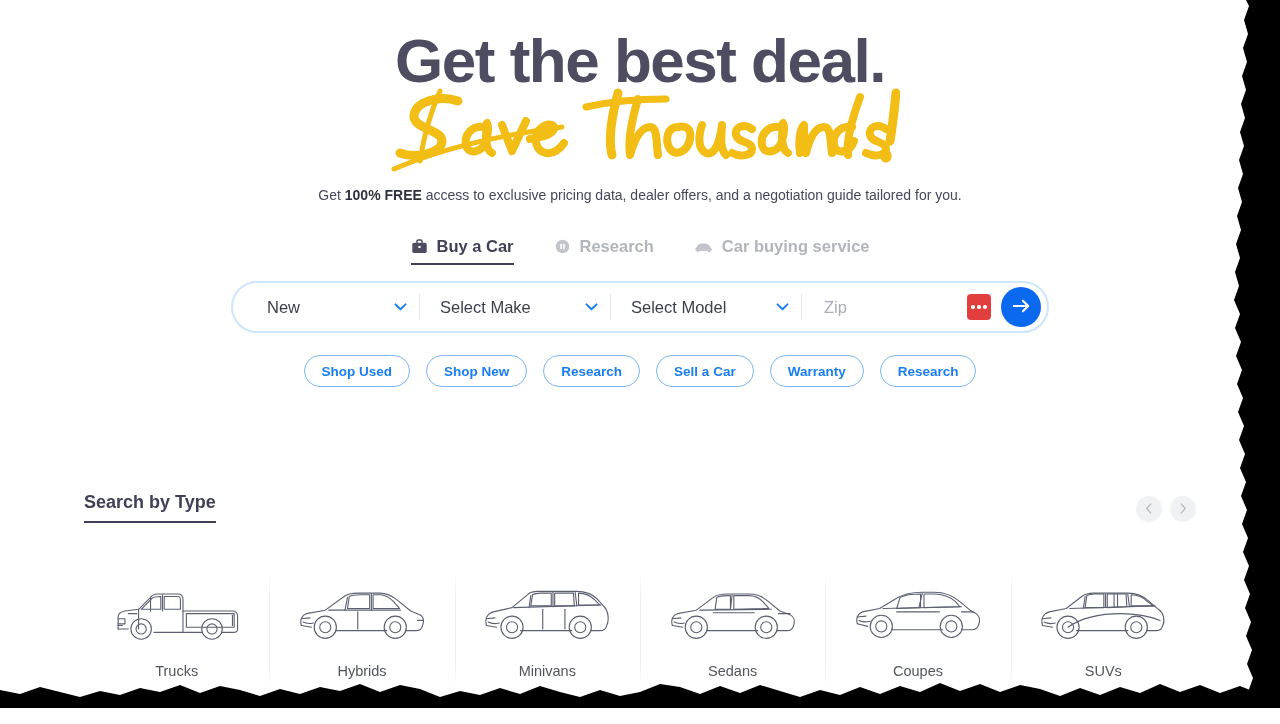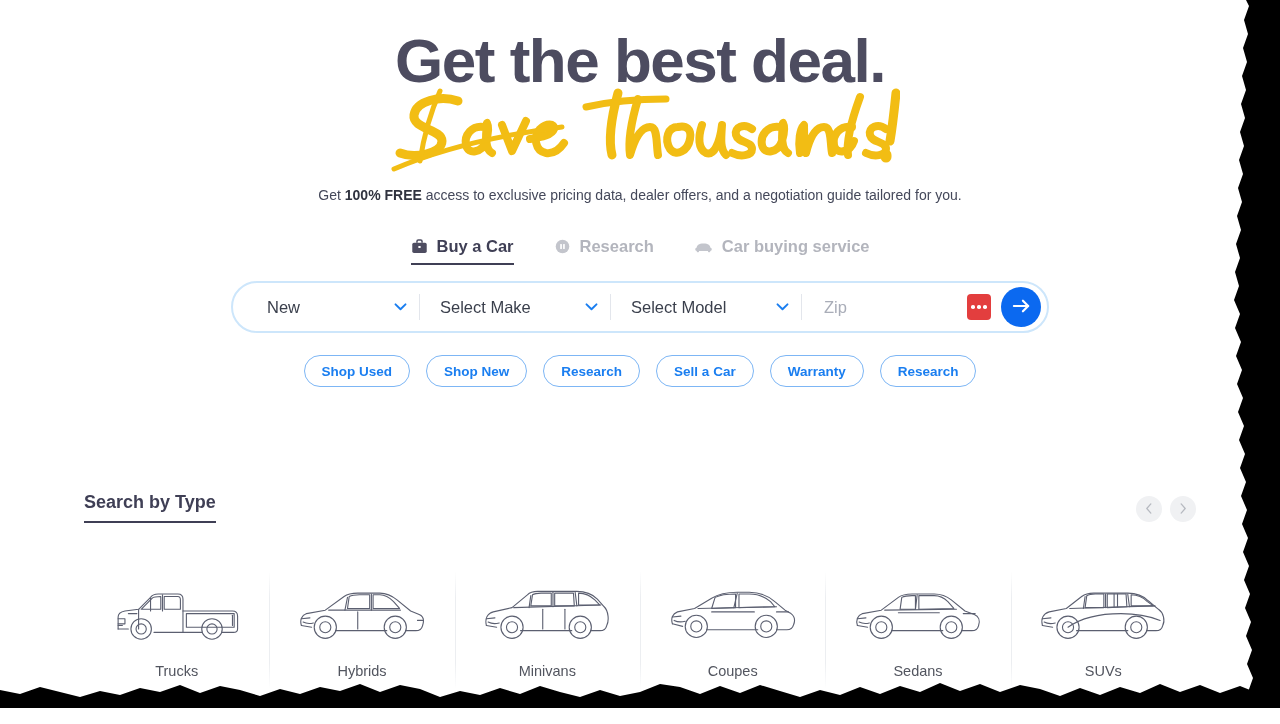--- a/index.html
+++ b/index.html
@@ -466,61 +466,61 @@
             <path d="M96 27 L 96 50"></path>
             <path d="M6 42 C 10 44, 15 44, 19 43"></path>
           </svg>
         </div>
         <div class="card-label">Minivans</div>
       </div>
 
       <div class="card">
         <div class="card-art">
           <svg width="128" height="62" viewBox="0 0 150 72" fill="none" stroke="#5b5f70" stroke-width="1.3" stroke-linejoin="round" stroke-linecap="round">
+            <path d="M4 46 C 2 40, 4 34, 10 32 L 32 28 L 52 13 C 56 10, 61 9, 68 9 L 94 9 C 102 9, 108 11, 114 16 L 130 29 L 141 33 C 146 35, 148 40, 146 46 C 145 50, 142 52, 138 52 L 126 52"></path>
+            <path d="M4 46 L 16 48"></path>
+            <path d="M44 52 L 104 52"></path>
+            <path d="M36 28 L 120 27"></path>
+            <path d="M74 10 L 72 27"></path>
+            <path d="M56 13 C 60 11, 64 11, 68 11 L 72 11 L 72 27 L 54 27 Z"></path>
+            <path d="M76 11 L 94 11 C 100 11, 105 13, 110 18 L 117 26 L 76 27 Z"></path>
+            <circle cx="32" cy="48" r="13"></circle>
+              <circle cx="32" cy="48" r="6.5"></circle>
+            <circle cx="114" cy="48" r="13"></circle>
+              <circle cx="114" cy="48" r="6.5"></circle>
+            <path d="M4 38 L 14 37"></path>
+            <path d="M52 31 L 100 31"></path>
+            <path d="M128 32 L 142 32"></path>
+            <path d="M6 42 C 10 44, 14 44, 18 43"></path>
+          </svg>
+        </div>
+        <div class="card-label">Sedans</div>
+      </div>
+
+      <div class="card">
+        <div class="card-art">
+          <svg width="128" height="62" viewBox="0 0 150 72" fill="none" stroke="#5b5f70" stroke-width="1.3" stroke-linejoin="round" stroke-linecap="round">
             <path d="M4 44 C 2 38, 4 32, 10 30 L 30 26 L 50 14 C 58 9, 68 7, 80 7 L 94 7 C 106 7, 116 11, 124 18 L 136 28 L 143 32 C 147 35, 148 40, 146 45 C 145 49, 142 51, 138 51 L 126 51"></path>
             <path d="M4 44 L 16 47"></path>
             <path d="M44 51 L 104 51"></path>
             <path d="M34 26 L 126 24"></path>
             <path d="M80 8 L 76 25"></path>
             <path d="M54 13 C 60 10, 68 9, 78 9 L 78 25 L 50 26 Z"></path>
             <path d="M82 9 L 94 9 C 104 9, 112 12, 119 18 L 124 24 L 82 25 Z"></path>
             <circle cx="32" cy="47" r="13"></circle>
               <circle cx="32" cy="47" r="6.5"></circle>
             <circle cx="114" cy="47" r="13"></circle>
               <circle cx="114" cy="47" r="6.5"></circle>
             <path d="M4 36 L 14 35"></path>
             <path d="M126 30 L 140 30"></path>
             <path d="M50 30 L 100 30"></path>
             <path d="M6 40 C 10 42, 15 42, 19 41"></path>
           </svg>
         </div>
         <div class="card-label">Coupes</div>
-      </div>
-
-      <div class="card">
-        <div class="card-art">
-          <svg width="128" height="62" viewBox="0 0 150 72" fill="none" stroke="#5b5f70" stroke-width="1.3" stroke-linejoin="round" stroke-linecap="round">
-            <path d="M4 46 C 2 40, 4 34, 10 32 L 32 28 L 52 13 C 56 10, 61 9, 68 9 L 94 9 C 102 9, 108 11, 114 16 L 130 29 L 141 33 C 146 35, 148 40, 146 46 C 145 50, 142 52, 138 52 L 126 52"></path>
-            <path d="M4 46 L 16 48"></path>
-            <path d="M44 52 L 104 52"></path>
-            <path d="M36 28 L 120 27"></path>
-            <path d="M74 10 L 72 27"></path>
-            <path d="M56 13 C 60 11, 64 11, 68 11 L 72 11 L 72 27 L 54 27 Z"></path>
-            <path d="M76 11 L 94 11 C 100 11, 105 13, 110 18 L 117 26 L 76 27 Z"></path>
-            <circle cx="32" cy="48" r="13"></circle>
-              <circle cx="32" cy="48" r="6.5"></circle>
-            <circle cx="114" cy="48" r="13"></circle>
-              <circle cx="114" cy="48" r="6.5"></circle>
-            <path d="M4 38 L 14 37"></path>
-            <path d="M52 31 L 100 31"></path>
-            <path d="M128 32 L 142 32"></path>
-            <path d="M6 42 C 10 44, 14 44, 18 43"></path>
-          </svg>
-        </div>
-        <div class="card-label">Sedans</div>
       </div>
 
       <div class="card">
         <div class="card-art">
           <svg width="128" height="62" viewBox="0 0 150 72" fill="none" stroke="#5b5f70" stroke-width="1.3" stroke-linejoin="round" stroke-linecap="round">
             <path d="M4 46 C 2 38, 5 32, 12 30 L 32 26 L 50 12 C 54 9, 58 8, 64 8 L 104 8 C 114 8, 122 11, 128 17 L 140 27 C 146 31, 148 40, 145 46 C 144 50, 141 52, 137 52 L 126 52"></path>
             <path d="M4 46 L 16 48"></path>
             <path d="M44 52 L 104 52"></path>
             <path d="M36 26 L 136 23"></path>
             <path d="M54 12 L 52 26"></path>

